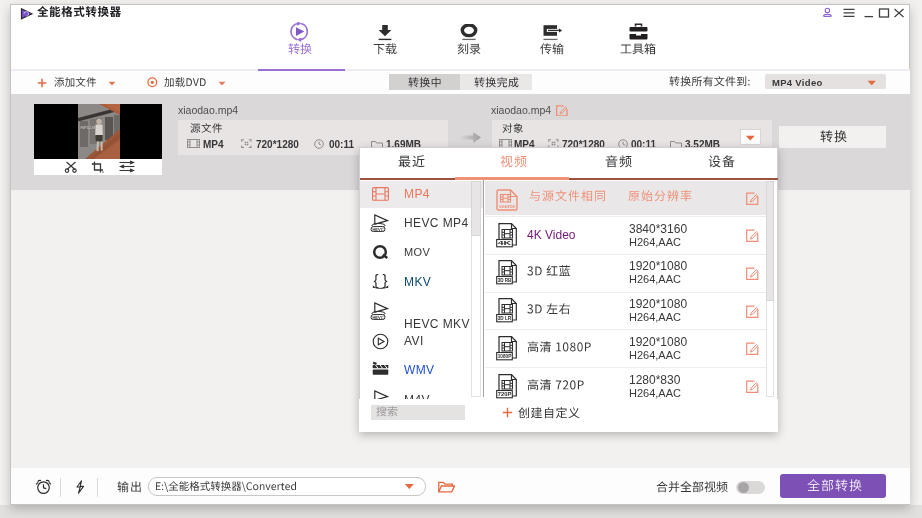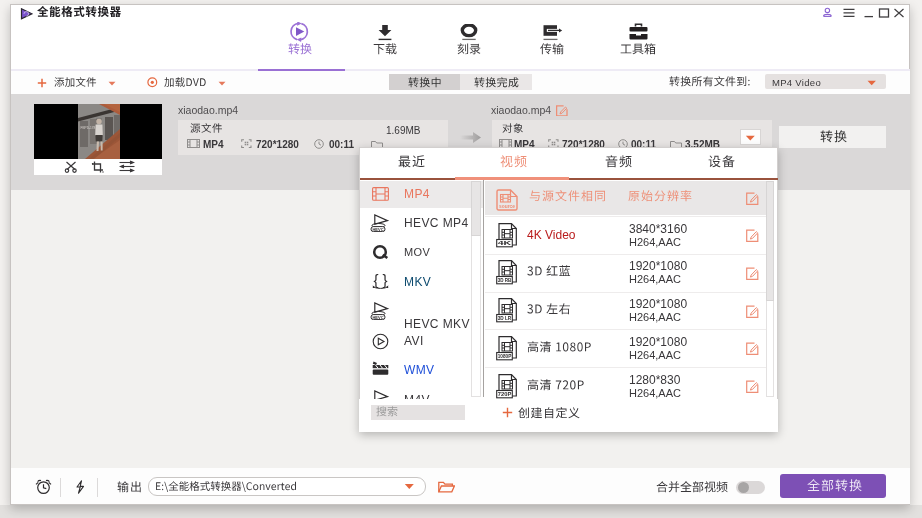--- a/index.html
+++ b/index.html
@@ -98,21 +98,21 @@
     <path transform="translate(0,9.46)" d="M0.9 -3.7C1 -3.7 1.3 -3.8 1.7 -3.8H2.7V-2.2L0.4 -1.8L0.6 -1L2.7 -1.4V0.8H3.5V-1.6L4.9 -1.9L4.9 -2.6L3.5 -2.3V-3.8H4.6V-4.6H3.5V-6.2H2.7V-4.6H1.6C1.9 -5.3 2.3 -6.2 2.6 -7.2H4.6V-8H2.8C2.9 -8.3 3 -8.7 3.1 -9.1L2.3 -9.2C2.2 -8.8 2.1 -8.4 2 -8H0.5V-7.2H1.8C1.6 -6.3 1.3 -5.5 1.2 -5.3C1 -4.8 0.8 -4.4 0.6 -4.4C0.7 -4.2 0.8 -3.8 0.9 -3.7ZM4.7 -5.9V-5.1H6.3C6.1 -4.3 5.8 -3.6 5.6 -3.1H8.8C8.4 -2.5 8 -1.8 7.5 -1.3C7.1 -1.5 6.7 -1.8 6.4 -2L5.8 -1.4C7 -0.8 8.3 0.2 8.9 0.9L9.5 0.3C9.1 -0.1 8.7 -0.4 8.1 -0.8C8.8 -1.7 9.6 -2.8 10.1 -3.6L9.5 -3.9L9.4 -3.8H6.8L7.1 -5.1H10.5V-5.9H7.4L7.7 -7.2H10.2V-8H7.9L8.2 -9.1L7.4 -9.2L7.1 -8H5.1V-7.2H6.9L6.5 -5.9Z M13.1 -9.2V-7H11.8V-6.2H13.1V-3.8C12.6 -3.6 12.1 -3.5 11.7 -3.4L11.9 -2.6L13.1 -3V-0.1C13.1 0 13 0 12.9 0C12.8 0.1 12.4 0.1 12 0C12.1 0.3 12.2 0.6 12.3 0.8C12.9 0.9 13.3 0.8 13.6 0.7C13.8 0.5 13.9 0.3 13.9 -0.1V-3.2L15.1 -3.6L15 -4.4L13.9 -4V-6.2H14.9V-7H13.9V-9.2ZM17.2 -7.6H19.5C19.2 -7.2 18.9 -6.8 18.6 -6.5H16.3C16.7 -6.8 16.9 -7.2 17.2 -7.6ZM15 -3.2V-2.5H17.6C17.2 -1.5 16.3 -0.5 14.4 0.3C14.5 0.5 14.8 0.7 14.9 0.9C16.8 0 17.8 -1 18.3 -2C19 -0.7 20.1 0.3 21.4 0.8C21.5 0.6 21.8 0.4 22 0.2C20.6 -0.3 19.5 -1.3 18.9 -2.5H21.8V-3.2H21V-6.5H19.6C20 -6.9 20.4 -7.5 20.7 -7.9L20.1 -8.3L20 -8.3H17.6C17.8 -8.6 17.9 -8.8 18 -9.1L17.2 -9.3C16.8 -8.3 16.1 -7.2 15 -6.3C15.2 -6.2 15.4 -5.9 15.6 -5.7L15.8 -5.9V-3.2ZM16.6 -3.2V-5.8H18V-4.6C18 -4.2 18 -3.7 17.9 -3.2ZM20.2 -3.2H18.7C18.8 -3.7 18.8 -4.2 18.8 -4.6V-5.8H20.2Z M27.6 -9.2V-7.3H23.7V-2H24.5V-2.7H27.6V0.9H28.5V-2.7H31.7V-2.1H32.5V-7.3H28.5V-9.2ZM24.5 -3.5V-6.5H27.6V-3.5ZM31.7 -3.5H28.5V-6.5H31.7Z" fill="#333"></path>
   </svg>
 <div style="position:absolute;left:460px;top:74px;width:72px;height:16px;background:#eae7e7"></div>
 <svg style="position:absolute;left:473.5px;top:76.8px;overflow:visible" width="47.2" height="12.6">
     <path transform="translate(0,9.46)" d="M0.9 -3.7C1 -3.7 1.3 -3.8 1.7 -3.8H2.7V-2.2L0.4 -1.8L0.6 -1L2.7 -1.4V0.8H3.5V-1.6L4.9 -1.9L4.9 -2.6L3.5 -2.3V-3.8H4.6V-4.6H3.5V-6.2H2.7V-4.6H1.6C1.9 -5.3 2.3 -6.2 2.6 -7.2H4.6V-8H2.8C2.9 -8.3 3 -8.7 3.1 -9.1L2.3 -9.2C2.2 -8.8 2.1 -8.4 2 -8H0.5V-7.2H1.8C1.6 -6.3 1.3 -5.5 1.2 -5.3C1 -4.8 0.8 -4.4 0.6 -4.4C0.7 -4.2 0.8 -3.8 0.9 -3.7ZM4.7 -5.9V-5.1H6.3C6.1 -4.3 5.8 -3.6 5.6 -3.1H8.8C8.4 -2.5 8 -1.8 7.5 -1.3C7.1 -1.5 6.7 -1.8 6.4 -2L5.8 -1.4C7 -0.8 8.3 0.2 8.9 0.9L9.5 0.3C9.1 -0.1 8.7 -0.4 8.1 -0.8C8.8 -1.7 9.6 -2.8 10.1 -3.6L9.5 -3.9L9.4 -3.8H6.8L7.1 -5.1H10.5V-5.9H7.4L7.7 -7.2H10.2V-8H7.9L8.2 -9.1L7.4 -9.2L7.1 -8H5.1V-7.2H6.9L6.5 -5.9Z M13.1 -9.2V-7H11.8V-6.2H13.1V-3.8C12.6 -3.6 12.1 -3.5 11.7 -3.4L11.9 -2.6L13.1 -3V-0.1C13.1 0 13 0 12.9 0C12.8 0.1 12.4 0.1 12 0C12.1 0.3 12.2 0.6 12.3 0.8C12.9 0.9 13.3 0.8 13.6 0.7C13.8 0.5 13.9 0.3 13.9 -0.1V-3.2L15.1 -3.6L15 -4.4L13.9 -4V-6.2H14.9V-7H13.9V-9.2ZM17.2 -7.6H19.5C19.2 -7.2 18.9 -6.8 18.6 -6.5H16.3C16.7 -6.8 16.9 -7.2 17.2 -7.6ZM15 -3.2V-2.5H17.6C17.2 -1.5 16.3 -0.5 14.4 0.3C14.5 0.5 14.8 0.7 14.9 0.9C16.8 0 17.8 -1 18.3 -2C19 -0.7 20.1 0.3 21.4 0.8C21.5 0.6 21.8 0.4 22 0.2C20.6 -0.3 19.5 -1.3 18.9 -2.5H21.8V-3.2H21V-6.5H19.6C20 -6.9 20.4 -7.5 20.7 -7.9L20.1 -8.3L20 -8.3H17.6C17.8 -8.6 17.9 -8.8 18 -9.1L17.2 -9.3C16.8 -8.3 16.1 -7.2 15 -6.3C15.2 -6.2 15.4 -5.9 15.6 -5.7L15.8 -5.9V-3.2ZM16.6 -3.2V-5.8H18V-4.6C18 -4.2 18 -3.7 17.9 -3.2ZM20.2 -3.2H18.7C18.8 -3.7 18.8 -4.2 18.8 -4.6V-5.8H20.2Z M25.1 -6V-5.2H31.1V-6ZM23.2 -4V-3.2H26.2C26 -1.2 25.6 -0.3 23.1 0.2C23.2 0.4 23.5 0.7 23.5 0.9C26.3 0.3 26.9 -0.9 27 -3.2H29V-0.4C29 0.5 29.2 0.7 30.2 0.7C30.4 0.7 31.7 0.7 31.9 0.7C32.8 0.7 33 0.3 33.1 -1.2C32.9 -1.3 32.6 -1.4 32.4 -1.5C32.3 -0.3 32.3 -0.1 31.9 -0.1C31.6 -0.1 30.5 -0.1 30.3 -0.1C29.9 -0.1 29.8 -0.1 29.8 -0.4V-3.2H33V-4ZM27.2 -9.1C27.4 -8.8 27.6 -8.3 27.8 -8H23.5V-5.5H24.3V-7.2H31.8V-5.5H32.7V-8H28.8C28.6 -8.4 28.3 -8.9 28.1 -9.3Z M39.9 -9.2C39.9 -8.6 39.9 -8 39.9 -7.4H35.3V-4.3C35.3 -2.8 35.2 -0.9 34.3 0.4C34.5 0.5 34.8 0.8 35 1C36 -0.5 36.2 -2.7 36.2 -4.3V-4.3H38.2C38.1 -2.5 38.1 -1.7 37.9 -1.6C37.8 -1.5 37.8 -1.5 37.6 -1.5C37.4 -1.5 36.9 -1.5 36.4 -1.5C36.6 -1.3 36.6 -1 36.7 -0.7C37.2 -0.7 37.7 -0.7 38 -0.7C38.3 -0.8 38.5 -0.8 38.6 -1.1C38.9 -1.4 38.9 -2.3 39 -4.8C39 -4.9 39 -5.1 39 -5.1H36.2V-6.6H40C40.1 -4.8 40.4 -3.2 40.8 -1.9C40.1 -1.1 39.2 -0.4 38.3 0.1C38.4 0.3 38.7 0.6 38.9 0.8C39.7 0.3 40.5 -0.3 41.1 -1C41.6 0.1 42.3 0.8 43.2 0.8C44 0.8 44.3 0.3 44.4 -1.6C44.2 -1.7 43.9 -1.9 43.7 -2.1C43.7 -0.6 43.5 -0 43.2 -0C42.7 -0 42.2 -0.7 41.8 -1.7C42.6 -2.8 43.2 -4.1 43.7 -5.5L42.9 -5.7C42.5 -4.6 42 -3.6 41.4 -2.7C41.2 -3.8 41 -5.1 40.8 -6.6H44.4V-7.4H40.8C40.8 -8 40.7 -8.6 40.7 -9.2ZM41.3 -8.7C42 -8.3 42.8 -7.8 43.3 -7.4L43.8 -7.9C43.3 -8.3 42.5 -8.9 41.8 -9.2Z" fill="#333"></path>
   </svg>
 <svg style="position:absolute;left:669.0px;top:76.2px;overflow:visible" width="83.7" height="12.6">
     <path transform="translate(0,9.46)" d="M0.9 -3.7C1 -3.7 1.3 -3.8 1.7 -3.8H2.7V-2.2L0.4 -1.8L0.6 -1L2.7 -1.4V0.8H3.5V-1.6L4.9 -1.9L4.9 -2.6L3.5 -2.3V-3.8H4.6V-4.6H3.5V-6.2H2.7V-4.6H1.6C1.9 -5.3 2.3 -6.2 2.6 -7.2H4.6V-8H2.8C2.9 -8.3 3 -8.7 3.1 -9.1L2.3 -9.2C2.2 -8.8 2.1 -8.4 2 -8H0.5V-7.2H1.8C1.6 -6.3 1.3 -5.5 1.2 -5.3C1 -4.8 0.8 -4.4 0.6 -4.4C0.7 -4.2 0.8 -3.8 0.9 -3.7ZM4.7 -5.9V-5.1H6.3C6.1 -4.3 5.8 -3.6 5.6 -3.1H8.8C8.4 -2.5 8 -1.8 7.5 -1.3C7.1 -1.5 6.7 -1.8 6.4 -2L5.8 -1.4C7 -0.8 8.3 0.2 8.9 0.9L9.5 0.3C9.1 -0.1 8.7 -0.4 8.1 -0.8C8.8 -1.7 9.6 -2.8 10.1 -3.6L9.5 -3.9L9.4 -3.8H6.8L7.1 -5.1H10.5V-5.9H7.4L7.7 -7.2H10.2V-8H7.9L8.2 -9.1L7.4 -9.2L7.1 -8H5.1V-7.2H6.9L6.5 -5.9Z M13 -9.2V-7H11.7V-6.2H13V-3.8C12.5 -3.6 12 -3.5 11.6 -3.4L11.8 -2.6L13 -3V-0.1C13 0 12.9 0 12.8 0C12.7 0.1 12.3 0.1 11.9 0C12 0.3 12.1 0.6 12.2 0.8C12.8 0.9 13.2 0.8 13.5 0.7C13.7 0.5 13.8 0.3 13.8 -0.1V-3.2L15 -3.6L14.9 -4.4L13.8 -4V-6.2H14.8V-7H13.8V-9.2ZM17.1 -7.6H19.4C19.1 -7.2 18.8 -6.8 18.5 -6.5H16.2C16.6 -6.8 16.8 -7.2 17.1 -7.6ZM14.9 -3.2V-2.5H17.5C17.1 -1.5 16.2 -0.5 14.3 0.3C14.4 0.5 14.7 0.7 14.8 0.9C16.7 0 17.7 -1 18.2 -2C18.9 -0.7 20 0.3 21.3 0.8C21.4 0.6 21.7 0.4 21.9 0.2C20.5 -0.3 19.4 -1.3 18.8 -2.5H21.6V-3.2H20.9V-6.5H19.4C19.9 -6.9 20.3 -7.5 20.6 -7.9L20 -8.3L19.9 -8.3H17.5C17.7 -8.6 17.8 -8.8 17.9 -9.1L17.1 -9.3C16.7 -8.3 16 -7.2 14.9 -6.3C15.1 -6.2 15.3 -5.9 15.5 -5.7L15.7 -5.9V-3.2ZM16.5 -3.2V-5.8H17.9V-4.6C17.9 -4.2 17.9 -3.7 17.8 -3.2ZM20.1 -3.2H18.6C18.7 -3.7 18.7 -4.2 18.7 -4.6V-5.8H20.1Z M28.3 -8.1V-4.5C28.3 -2.9 28.2 -1 26.8 0.4C27 0.5 27.4 0.7 27.5 0.9C28.9 -0.5 29.1 -2.8 29.1 -4.5V-4.7H30.8V0.8H31.7V-4.7H32.9V-5.5H29.1V-7.5C30.4 -7.7 31.8 -8 32.7 -8.4L32.2 -9.1C31.3 -8.7 29.6 -8.3 28.3 -8.1ZM24.3 -4V-4.3V-5.7H26.5V-4ZM27.3 -9C26.4 -8.6 24.8 -8.3 23.5 -8.2V-4.3C23.5 -2.9 23.4 -1 22.7 0.4C22.9 0.5 23.2 0.7 23.4 0.9C24 -0.2 24.2 -1.8 24.3 -3.2H27.3V-6.5H24.3V-7.5C25.5 -7.7 26.9 -7.9 27.8 -8.3Z M37.9 -9.2C37.8 -8.8 37.6 -8.3 37.4 -7.8H34.3V-7H37.1C36.4 -5.6 35.4 -4.2 34 -3.3C34.2 -3.2 34.5 -2.9 34.6 -2.7C35.3 -3.2 35.9 -3.8 36.4 -4.5V0.9H37.2V-1.3H41.8V-0.2C41.8 0 41.8 0.1 41.6 0.1C41.4 0.1 40.7 0.1 40 0.1C40.1 0.3 40.2 0.6 40.3 0.8C41.2 0.8 41.8 0.8 42.2 0.7C42.5 0.6 42.6 0.3 42.6 -0.2V-5.8H37.3C37.5 -6.2 37.8 -6.6 38 -7H43.9V-7.8H38.3C38.5 -8.2 38.6 -8.6 38.7 -9ZM37.2 -3.2H41.8V-2H37.2ZM37.2 -3.9V-5H41.8V-3.9Z M49.5 -9.1C49.8 -8.5 50.1 -7.8 50.3 -7.3L51.2 -7.6C51 -8.1 50.6 -8.8 50.3 -9.3ZM45.3 -7.3V-6.5H47.1C47.7 -4.8 48.6 -3.4 49.7 -2.2C48.5 -1.2 47 -0.4 45.2 0.1C45.4 0.3 45.6 0.7 45.7 0.9C47.5 0.3 49.1 -0.5 50.3 -1.6C51.6 -0.5 53.1 0.3 54.9 0.8C55 0.6 55.2 0.2 55.4 0C53.7 -0.4 52.2 -1.2 51 -2.2C52.1 -3.3 52.9 -4.8 53.6 -6.5H55.3V-7.3ZM50.3 -2.8C49.3 -3.8 48.5 -5.1 47.9 -6.5H52.6C52.1 -5 51.3 -3.8 50.3 -2.8Z M59.5 -3.8V-2.9H62.6V0.9H63.5V-2.9H66.5V-3.8H63.5V-6.2H66V-7H63.5V-9.1H62.6V-7H61.2C61.3 -7.5 61.4 -8 61.5 -8.5L60.8 -8.7C60.5 -7.2 60 -5.8 59.4 -4.9C59.6 -4.8 59.9 -4.6 60.1 -4.5C60.4 -5 60.7 -5.5 60.9 -6.2H62.6V-3.8ZM58.9 -9.2C58.4 -7.5 57.4 -5.9 56.4 -4.8C56.5 -4.6 56.7 -4.2 56.8 -4C57.2 -4.4 57.5 -4.8 57.8 -5.3V0.9H58.6V-6.6C59 -7.3 59.4 -8.2 59.7 -9Z M74.3 -8.3V-1.6H75V-8.3ZM76.4 -9.1V-0.4C76.4 -0.2 76.4 -0.2 76.2 -0.2C76 -0.2 75.4 -0.2 74.7 -0.2C74.9 0 75 0.4 75.1 0.6C75.9 0.6 76.4 0.6 76.8 0.5C77.1 0.4 77.2 0.1 77.2 -0.4V-9.1ZM67.9 -0.5 68.1 0.3C69.5 0 71.6 -0.4 73.6 -0.7L73.5 -1.5L71.2 -1V-2.8H73.4V-3.5H71.2V-4.7H70.4V-3.5H68.3V-2.8H70.4V-0.9ZM68.5 -4.8C68.8 -4.9 69.2 -5 72.6 -5.3C72.8 -5.1 72.9 -4.8 73 -4.6L73.6 -5.1C73.3 -5.7 72.6 -6.7 72 -7.4L71.4 -7.1C71.6 -6.7 71.9 -6.3 72.2 -6L69.4 -5.7C69.8 -6.3 70.3 -7.1 70.7 -7.8H73.6V-8.5H68V-7.8H69.7C69.4 -7 68.9 -6.3 68.8 -6.1C68.6 -5.8 68.4 -5.6 68.2 -5.6C68.3 -5.4 68.5 -5 68.5 -4.8Z M79.9 -4.3C80.3 -4.3 80.7 -4.6 80.7 -5.1C80.7 -5.5 80.3 -5.8 79.9 -5.8C79.5 -5.8 79.2 -5.5 79.2 -5.1C79.2 -4.6 79.5 -4.3 79.9 -4.3ZM79.9 0.1C80.3 0.1 80.7 -0.2 80.7 -0.6C80.7 -1.1 80.3 -1.4 79.9 -1.4C79.5 -1.4 79.2 -1.1 79.2 -0.6C79.2 -0.2 79.5 0.1 79.9 0.1Z" fill="#3a383a"></path>
   </svg>
 <div style="position:absolute;left:765px;top:74px;width:121px;height:15px;background:#e5e1e0;border-radius:2px"></div>
-<div style="position:absolute;left:772px;top:76.5px;font-size:9.5px;color:#3a383a;font-weight:normal;letter-spacing:0.3px;white-space:nowrap;line-height:12.5px">MP4 Video</div>
+<div style="position:absolute;left:772px;top:76.5px;font-size:9.5px;color:#3a383a;font-weight:bold;letter-spacing:0.3px;white-space:nowrap;line-height:12.5px">MP4 Video</div>
 <svg style="position:absolute;left:867px;top:79.5px;" width="10" height="6" viewBox="0 0 10 6">
     <path d="M0.5 0.8 h8.4 l-4.2 4.4 Z" fill="#e5683f"></path>
   </svg>
 <div style="position:absolute;left:11px;top:94px;width:899px;height:96px;background:#dad8d8"></div>
 <div style="position:absolute;left:34px;top:104px;width:128px;height:54.5px;background:#000"></div>
 <svg style="position:absolute;left:78px;top:104px;" width="42" height="55" viewBox="0 0 42 55">
     <rect width="42" height="55" fill="#8b8885"></rect>
     <path d="M0 14 L42 3 L42 6.5 L0 17.5 Z" fill="#3a3532"></path>
     <path d="M21 0 L42 0 L42 11 Z" fill="#ad5c3c"></path>
     <path d="M26 0 L42 0 L42 8 Z" fill="#b4643f"></path>
@@ -180,21 +180,21 @@
   </svg>
 <div style="position:absolute;left:256px;top:137.5px;font-size:10px;color:#39373a;font-weight:bold;letter-spacing:normal;white-space:nowrap;line-height:13px">720*1280</div>
 <svg style="position:absolute;left:314px;top:139.0px;" width="11" height="11" viewBox="0 0 11 11">
     <circle cx="5" cy="5" r="4.3" fill="none" stroke="#8f8d8c" stroke-width="1"></circle>
     <path d="M5 2.6 V5 L7 6.2" fill="none" stroke="#8f8d8c" stroke-width="1"></path>
   </svg>
 <div style="position:absolute;left:329px;top:137.5px;font-size:10px;color:#39373a;font-weight:bold;letter-spacing:normal;white-space:nowrap;line-height:13px">00:11</div>
 <svg style="position:absolute;left:371px;top:139.5px;" width="12" height="9" viewBox="0 0 12 9">
     <path d="M0.5 1.5 h4 l1.2 1.5 h5.8 v5.5 h-11 Z" fill="none" stroke="#8f8d8c" stroke-width="1"></path>
   </svg>
-<div style="position:absolute;left:386px;top:124px;font-size:10px;color:#39373a;font-weight:normal;letter-spacing:normal;white-space:nowrap;line-height:13px">1.69MB</div>
+<div style="position:absolute;left:386px;top:138px;font-size:10px;color:#39373a;font-weight:bold;letter-spacing:normal;white-space:nowrap;line-height:13px">1.69MB</div>
 <svg style="position:absolute;left:460px;top:131px;" width="21" height="13" viewBox="0 0 21 13">
     <defs>
       <linearGradient id="ag" x1="0" y1="0" x2="1" y2="0">
         <stop offset="0" stop-color="#dad8d8"></stop>
         <stop offset="1" stop-color="#9d9b9b"></stop>
       </linearGradient>
     </defs>
     <path d="M0 4.5 h13 v-3.5 l8 5.5 -8 5.5 v-3.5 h-13 Z" fill="url(#ag)"></path>
   </svg>
 <div style="position:absolute;left:491px;top:103.5px;font-size:10.5px;color:#4e4c4e;font-weight:normal;letter-spacing:normal;white-space:nowrap;line-height:13.5px">xiaodao.mp4</div>
@@ -381,21 +381,21 @@
 <svg style="position:absolute;left:11px;top:42.2px" width="24" height="25" viewBox="0 0 24 25">
       <path d="M3 0.7 h12.5 l4.8 4.8 V22 H3 Z" fill="#fff" stroke="#2e2c2e" stroke-width="1.2"></path>
       <path d="M15.5 0.7 v4.8 h4.8" fill="none" stroke="#2e2c2e" stroke-width="1.2"></path>
       <g fill="none" stroke="#2e2c2e" stroke-width="1">
         <rect x="6" y="6.5" width="10.5" height="8.5"></rect>
         <path d="M8.5 6.5 v8.5 M14 6.5 v8.5 M6 9.3 h2.5 M6 12 h2.5 M14 9.3 h2.5 M14 12 h2.5 M8.5 10.7 h5.5"></path>
       </g>
       <rect x="0.7" y="16.5" width="15.6" height="7.3" fill="#fff" stroke="#2e2c2e" stroke-width="1.1"></rect>
       <text x="8.5" y="22.3" font-size="5.6" text-anchor="middle" fill="#2e2c2e" font-family="Liberation Sans" font-weight="bold" textLength="13.5" lengthAdjust="spacingAndGlyphs">4K</text>
     </svg>
-<div style="position:absolute;left:42px;top:47.7px;font-size:12px;color:#b91c1c">4K Video</div>
+<div style="position:absolute;left:42px;top:47.7px;font-size:12px;color:#701a75">4K Video</div>
 <div style="position:absolute;left:144px;top:41.2px;font-size:12px;color:#39373a">3840*3160</div>
 <div style="position:absolute;left:144px;top:55.2px;font-size:11px;color:#39373a">H264,AAC</div>
 <svg style="position:absolute;left:261px;top:48.7px" width="13" height="13" viewBox="0 0 13 13">
       <path d="M11.8 4.5 V12.3 H0.7 V1.2 H8.5" fill="none" stroke="#ee8e76" stroke-width="1.2"></path>
       <path d="M5.2 8 L10.3 2.6 l1.4 1.3 L6.6 9.3 l-2.2 0.8 Z" fill="none" stroke="#ee8e76" stroke-width="1"></path>
     </svg>
 <div style="position:absolute;left:0;top:73.4px;width:281px;height:1px;background:#eeecec"></div>
 <svg style="position:absolute;left:11px;top:79.9px" width="24" height="25" viewBox="0 0 24 25">
       <path d="M3 0.7 h12.5 l4.8 4.8 V22 H3 Z" fill="#fff" stroke="#2e2c2e" stroke-width="1.2"></path>
       <path d="M15.5 0.7 v4.8 h4.8" fill="none" stroke="#2e2c2e" stroke-width="1.2"></path>

